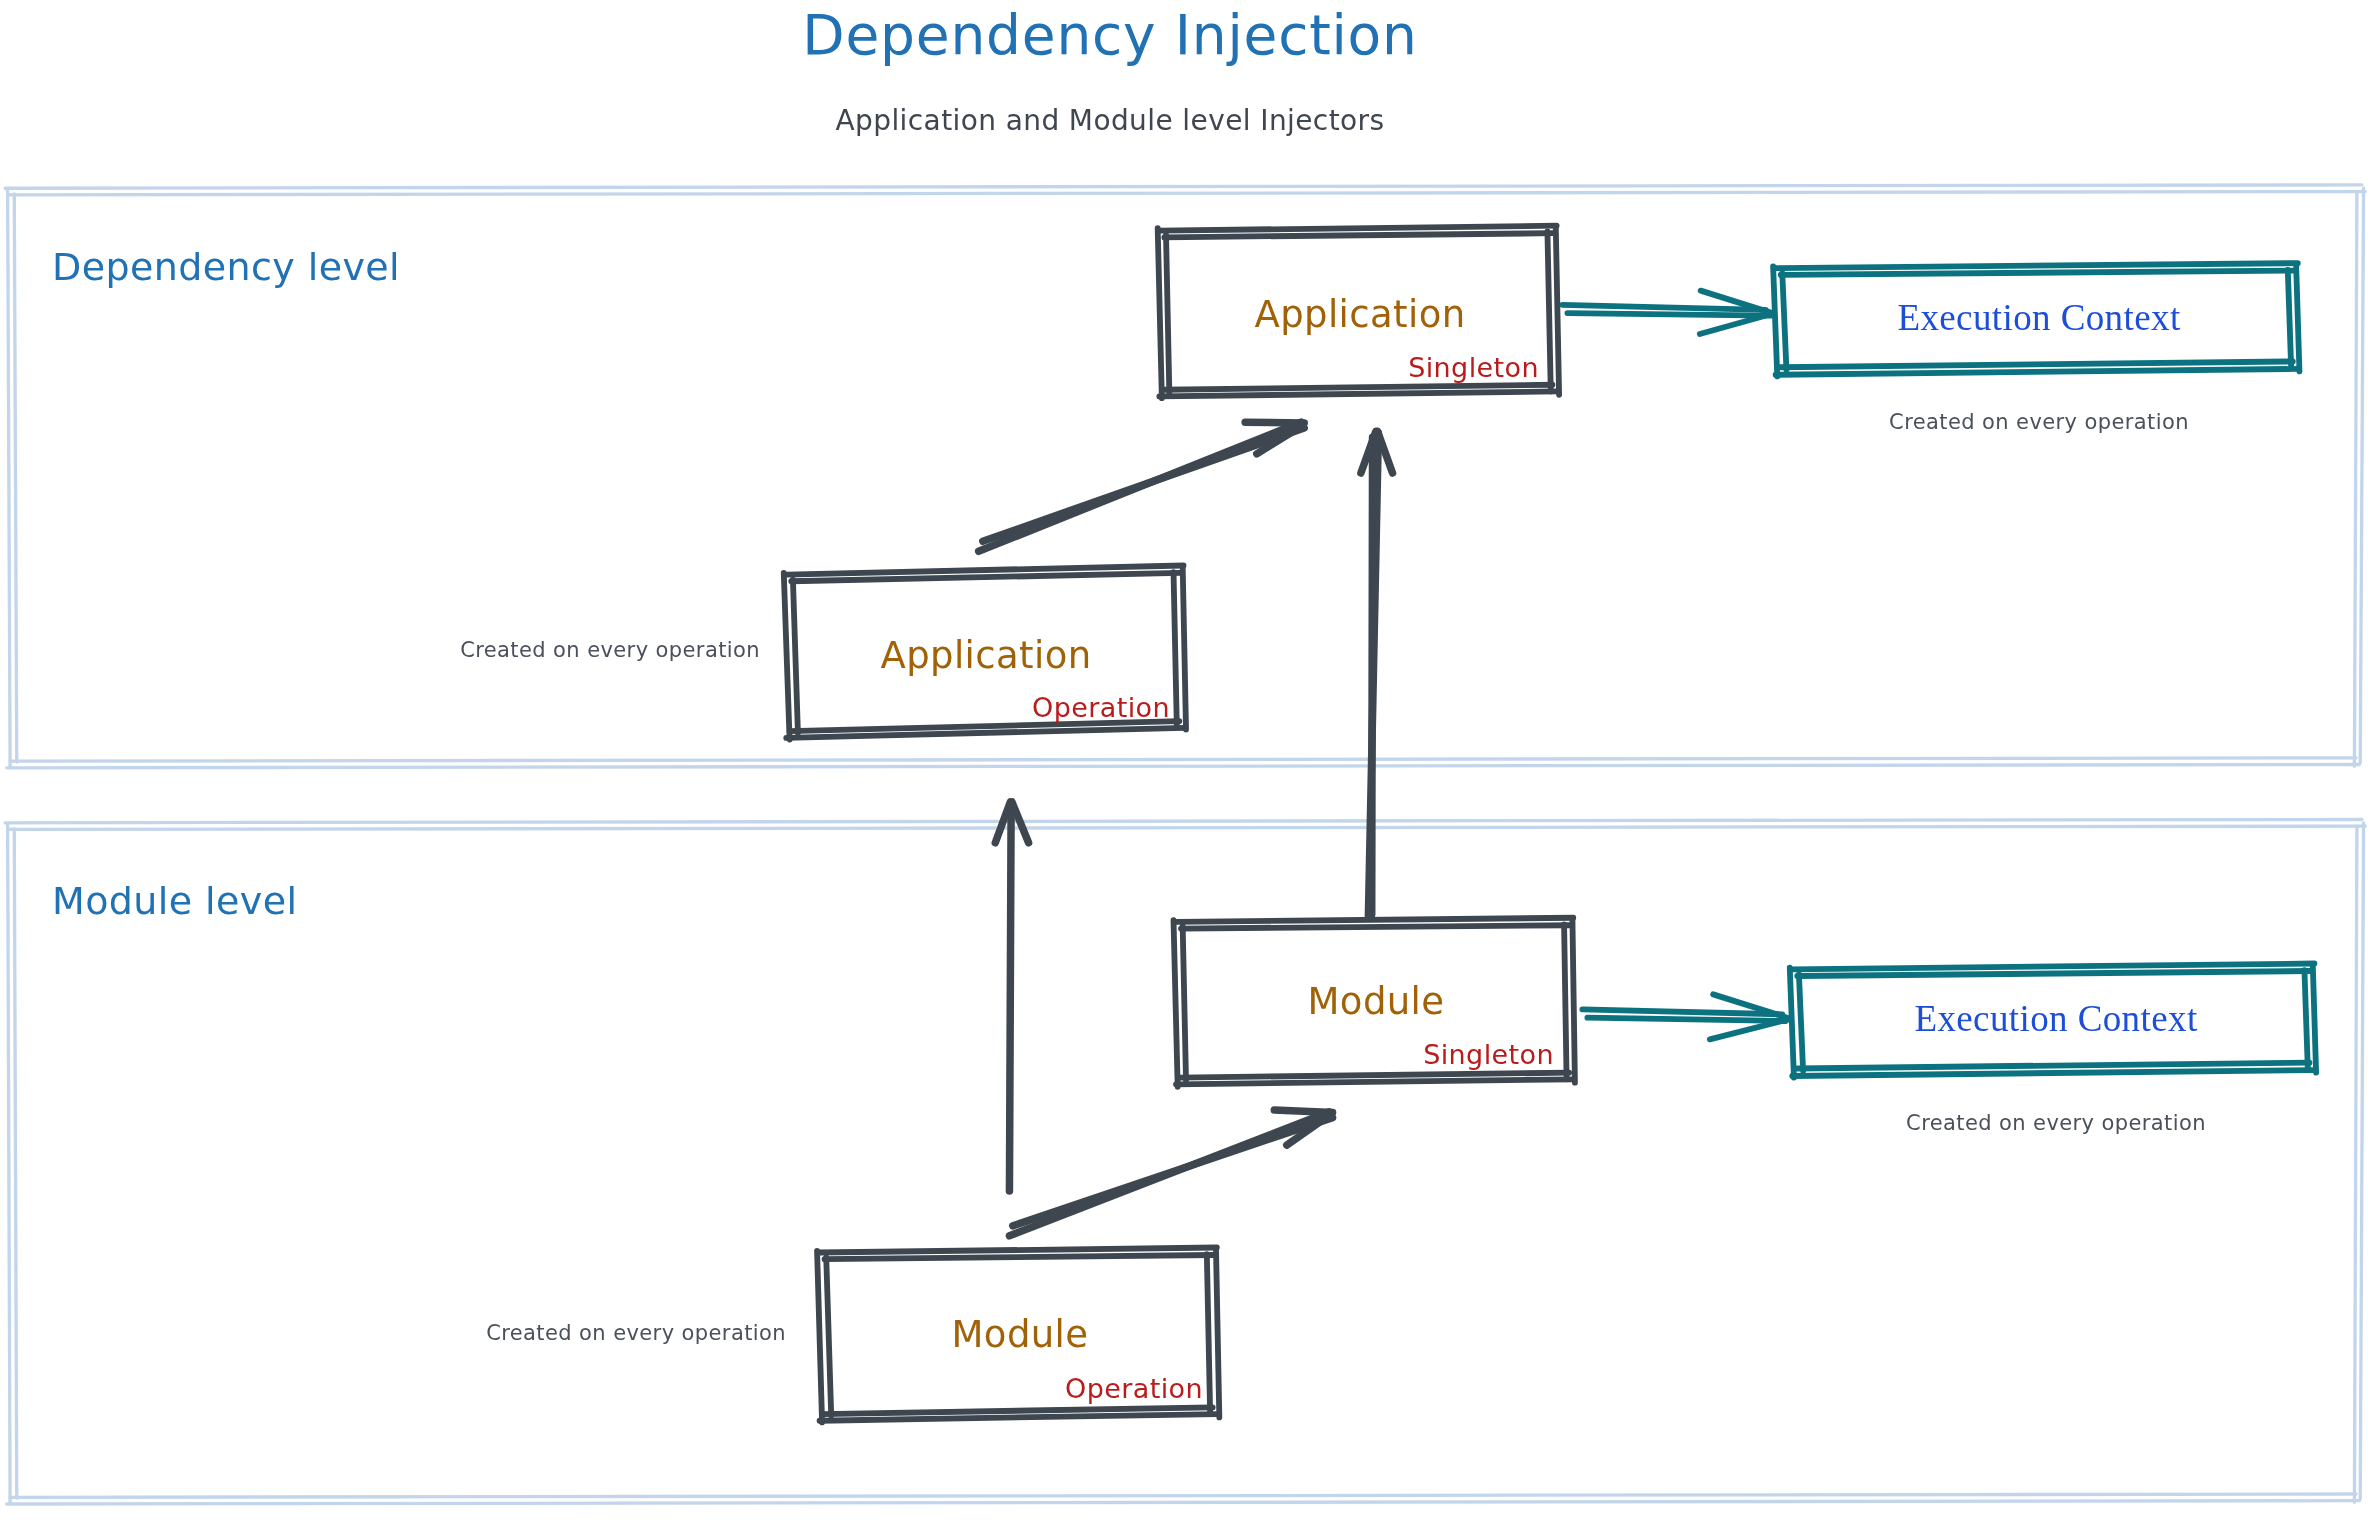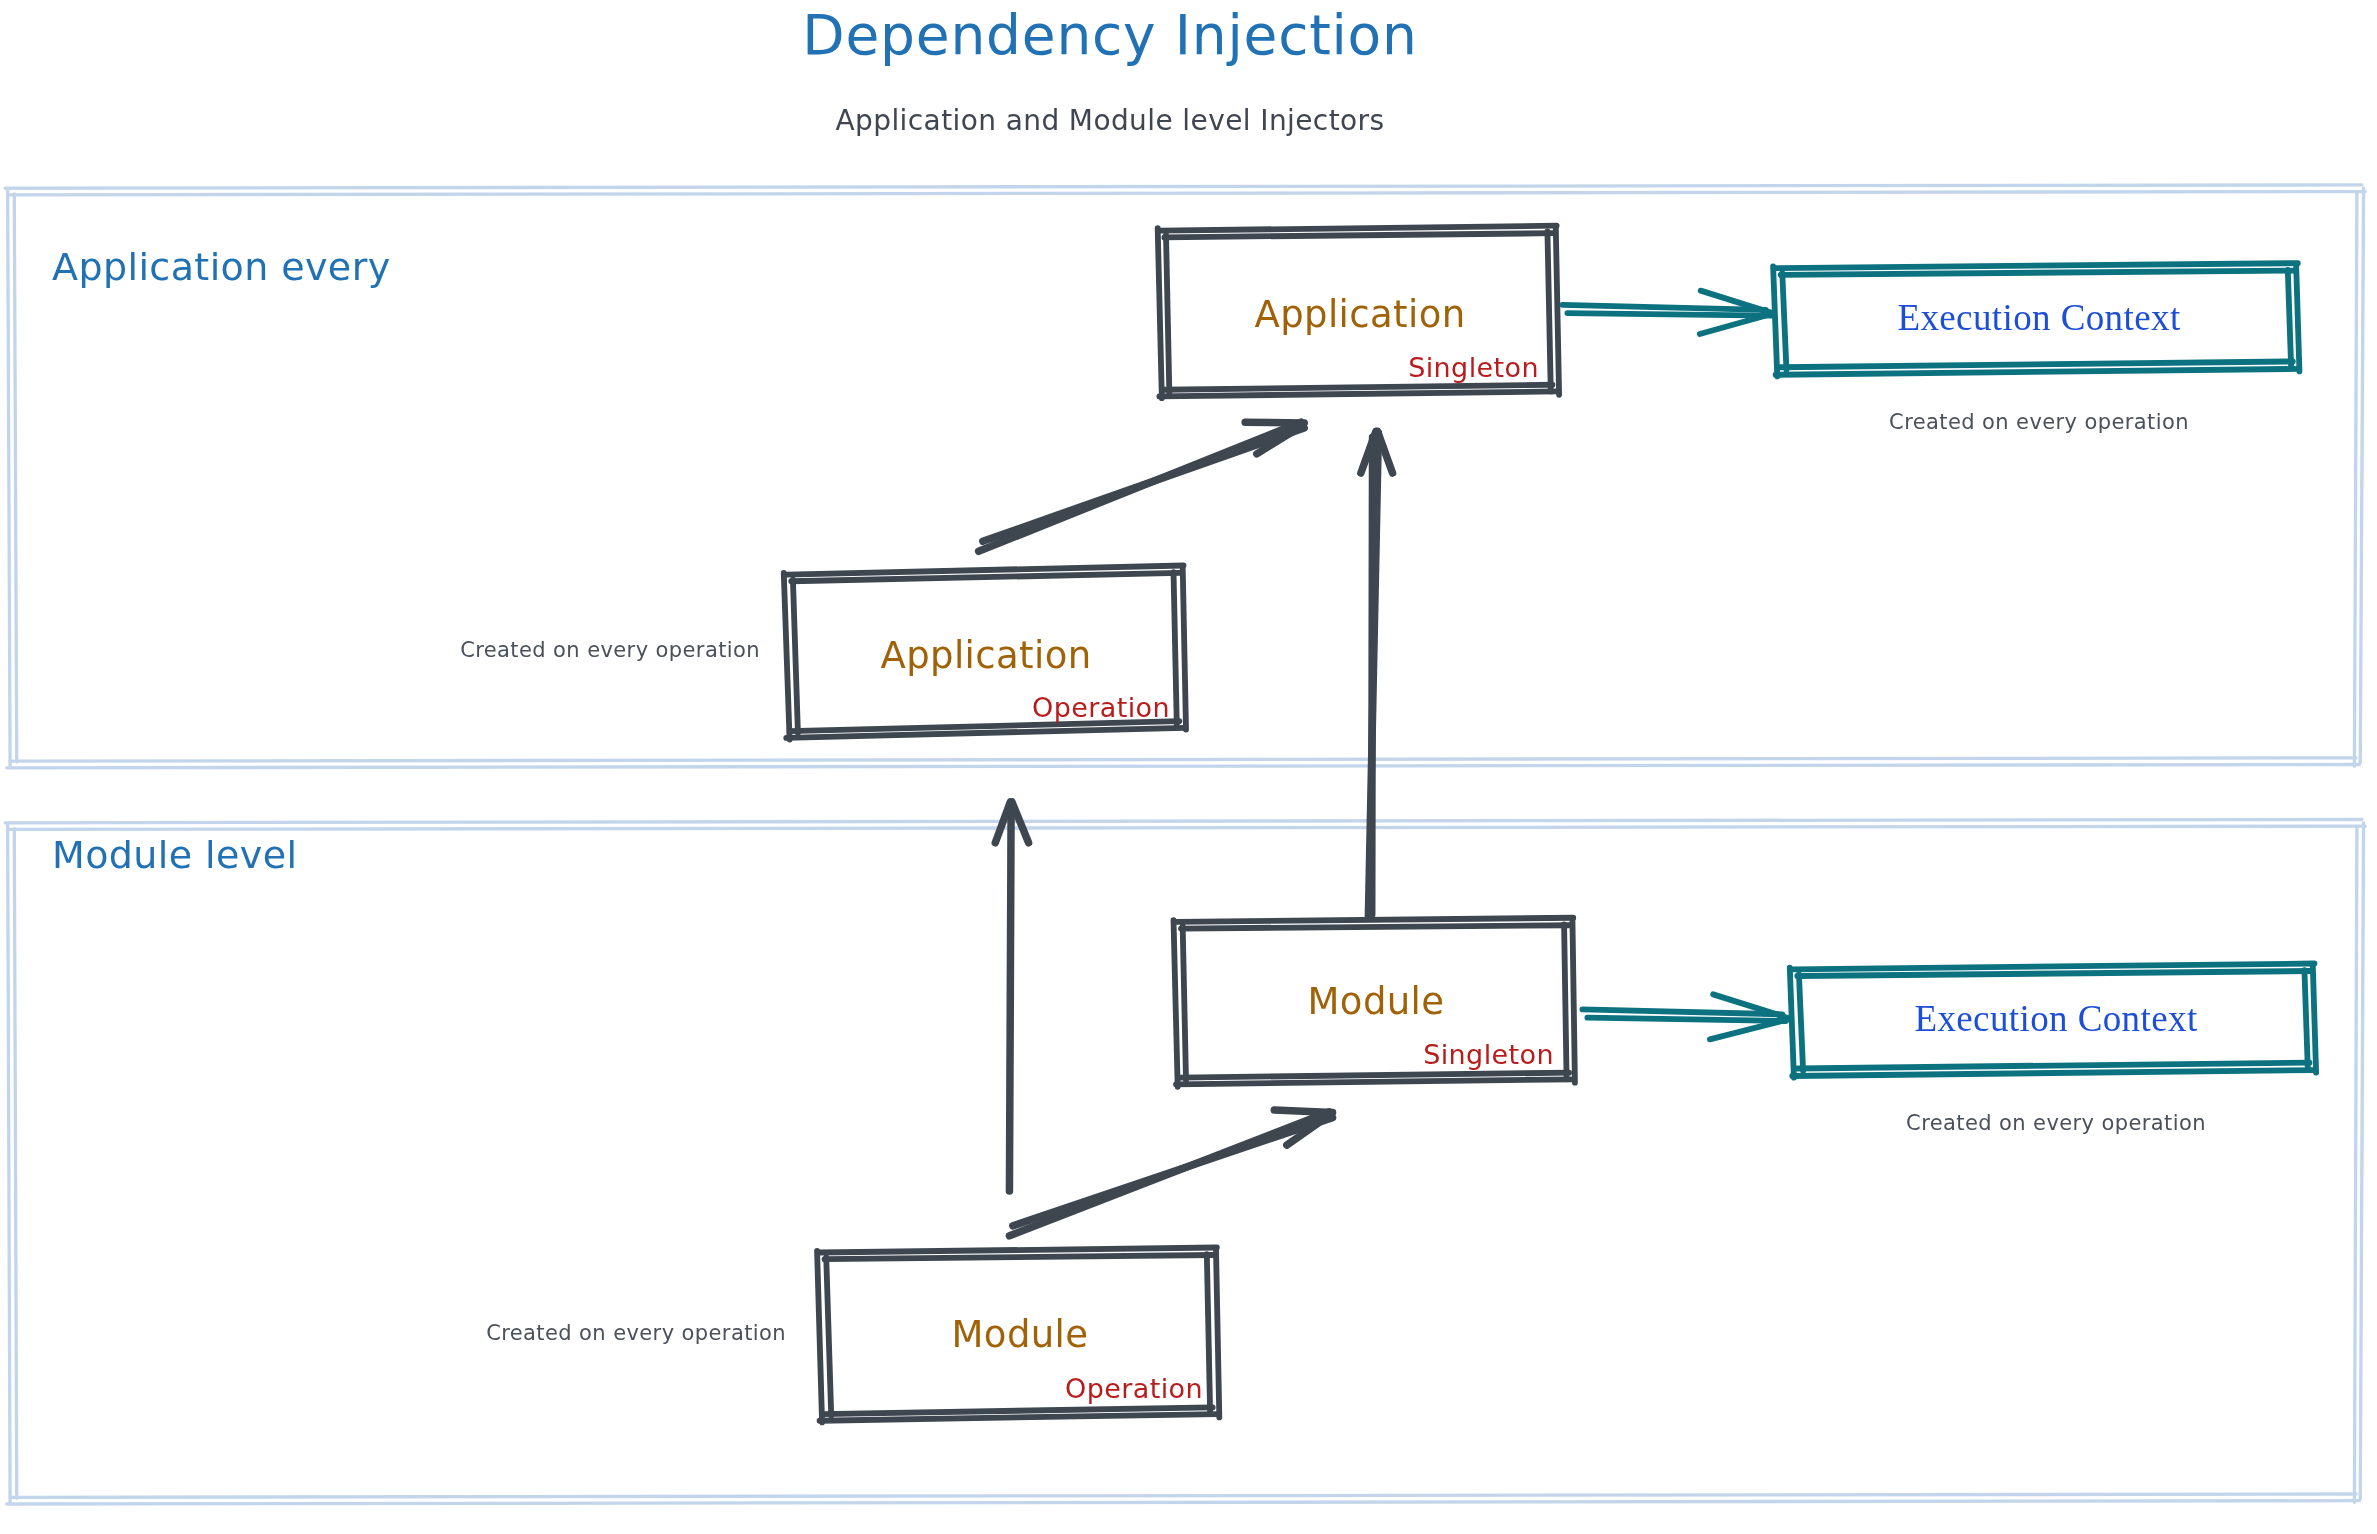--- a/index.html
+++ b/index.html
@@ -218,23 +218,23 @@
       <path d="M 1530 1333 L 1600 1336"></path>
       <path d="M 1545 1375 L 1598 1338"></path>
     </g>
 
   </svg>
 
   <div class="txt subtitle center" style="left:1110px; top:107px;">Application and Module level Injectors</div>
 
   <div class="txt title center" style="left:1110px; top:8.3px;">Dependency Injection</div>
 
-  <div class="txt panel-label" style="left:52px; top:248px;">Application every</div>
-
-  <div class="txt panel-label" style="left:52px; top:836px;">Module level</div>
+  <div class="txt panel-label" style="left:52px; top:248px;">Dependency level</div>
+
+  <div class="txt panel-label" style="left:52px; top:882px;">Module level</div>
 
   <div class="txt node-title center" style="left:1360px; top:296px;">Application</div>
   <div class="txt node-scope right" style="left:1539px; top:354px;">Singleton</div>
 
   <div class="txt ctx-title center" style="left:2039px; top:299px;">Execution Context</div>
   <div class="txt caption center" style="left:2039px; top:412px;">Created on every operation</div>
 
   <div class="txt node-title center" style="left:986px; top:637px;">Application</div>
   <div class="txt node-scope right" style="left:1170px; top:694px;">Operation</div>
   <div class="txt caption right" style="left:760px; top:640px;">Created on every operation</div>

